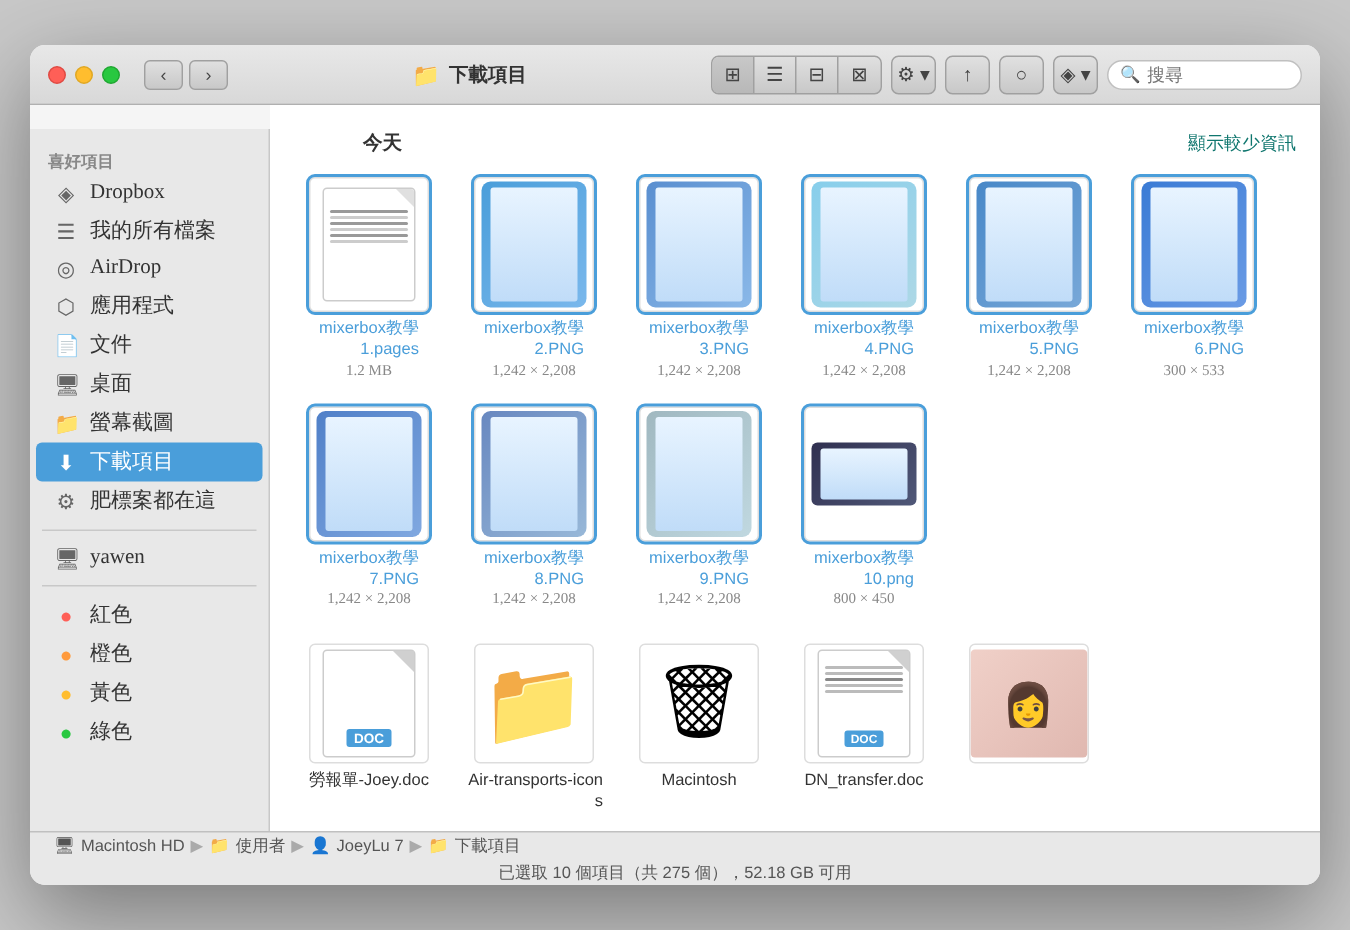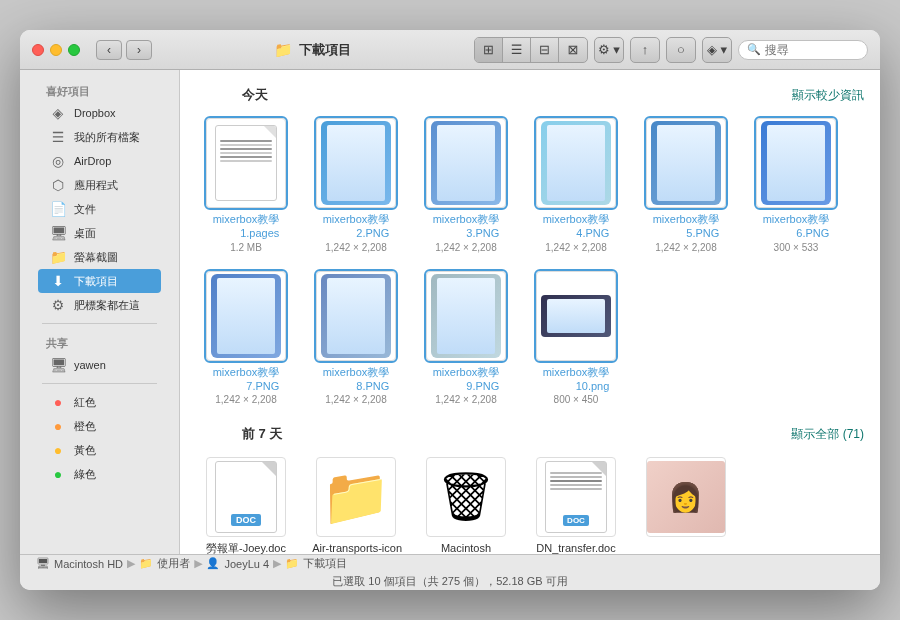--- a/index.html
+++ b/index.html
@@ -132,21 +132,22 @@
       flex: 1;
       overflow: hidden;
     }
     
     .sidebar {
       width: 160px;
       background: #e8e8e8;
       border-right: 1px solid #c8c8c8;
       overflow-y: auto;
       flex-shrink: 0;
-      padding: 8px 14px;
+      padding: 8px 0;
+      margin-top: 16px;
     }
     .sidebar-section-header {
       font-size: 11px;
       font-weight: 700;
       color: #888;
       padding: 6px 12px 2px;
       text-transform: none;
     }
     .sidebar-item {
       display: flex;
@@ -158,21 +159,21 @@
       color: #333;
       border-radius: 4px;
       margin: 0 4px;
     }
     .sidebar-item.active {
       background: #4a9eda;
       color: white;
     }
     .sidebar-item.active .sidebar-item-icon { color: white; }
     .sidebar-item-icon { font-size: 14px; color: #666; width: 16px; text-align: center; }
-    .sidebar-item-label { font-size: 11px; }
+    .sidebar-item-label { font-size: 14px; font-family: Liberation Serif, serif; }
     .sidebar-divider { height: 1px; background: #c8c8c8; margin: 6px 8px; }
     
     .file-area {
       flex: 1;
       overflow-y: auto;
       padding: 12px 16px;
       background: white;
     }
     .section-header-row {
       display: flex;
@@ -250,20 +251,21 @@
       text-align: right;
       line-height: 1.3;
       word-break: break-all;
     }
     .file-name.selected { color: #4a9eda; }
     .file-meta {
       font-size: 10px;
       color: #888;
       text-align: left;
       margin-top: 1px;
+      font-family: Liberation Serif, serif;
     }
     .pages-doc {
       width: 62px;
       height: 76px;
       background: white;
       border: 1px solid #ccc;
       border-radius: 3px;
       position: relative;
       overflow: hidden;
     }
@@ -395,21 +397,20 @@
         <span class="sidebar-item-icon" style="color:white">⬇</span>
         <span class="sidebar-item-label">下載項目</span>
       </div>
       <div class="sidebar-item">
         <span class="sidebar-item-icon">⚙</span>
         <span class="sidebar-item-label">肥標案都在這</span>
       </div>
 
       <div class="sidebar-divider"></div>
 
-      <div class="sidebar-section-header">共享</div>
       <div class="sidebar-item">
         <span class="sidebar-item-icon">🖥</span>
         <span class="sidebar-item-label">yawen</span>
       </div>
 
       <div class="sidebar-divider"></div>
 
       <div class="sidebar-item">
         <span class="sidebar-item-icon" style="color:#ff5f57">●</span>
         <span class="sidebar-item-label">紅色</span>
@@ -513,24 +514,20 @@
         </div>
         <div class="file-item">
           <div class="file-thumbnail selected">
             <div class="phone-mockup" style="background: linear-gradient(135deg, #303050, #505878); width:70px; height:42px; border-radius:4px;"></div>
           </div>
           <div class="file-name selected">mixerbox教學<br>10.png</div>
           <div class="file-meta">800 × 450</div>
         </div>
       </div>
 
-      <div class="section-header-row">
-        <span class="section-title">前 7 天</span>
-        <span class="section-toggle">顯示全部 (71)</span>
-      </div>
 
       <div class="files-grid">
 
         <div class="file-item">
           <div class="file-thumbnail" style="height:80px">
             <div style="width:62px;height:72px;background:white;border:1px solid #ccc;border-radius:3px;position:relative;display:flex;flex-direction:column;align-items:center;justify-content:flex-end;padding-bottom:6px;">
               <div style="position:absolute;top:0;right:0;width:0;height:0;border-left:14px solid transparent;border-top:14px solid #d0d0d0;"></div>
               <span style="font-size:9px;font-weight:700;background:#4a9eda;color:white;padding:1px 5px;border-radius:2px;">DOC</span>
             </div>
           </div>
@@ -582,20 +579,20 @@
 
   <div class="status-bar">
     <div class="breadcrumb-bar">
       <span>🖥</span>
       <span>Macintosh HD</span>
       <span class="breadcrumb-sep">▶</span>
       <span class="breadcrumb-folder">📁</span>
       <span>使用者</span>
       <span class="breadcrumb-sep">▶</span>
       <span class="breadcrumb-folder">👤</span>
-      <span>JoeyLu 4</span>
+      <span>JoeyLu 7</span>
       <span class="breadcrumb-sep">▶</span>
       <span class="breadcrumb-folder">📁</span>
       <span>下載項目</span>
     </div>
     <div class="status-text">已選取 10 個項目（共 275 個），52.18 GB 可用</div>
   </div>
 </div>
 
 </body></html>

